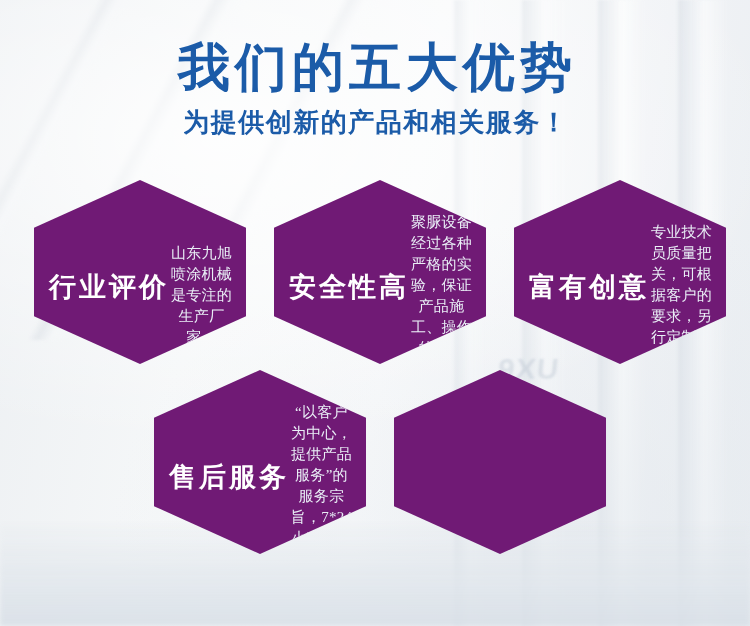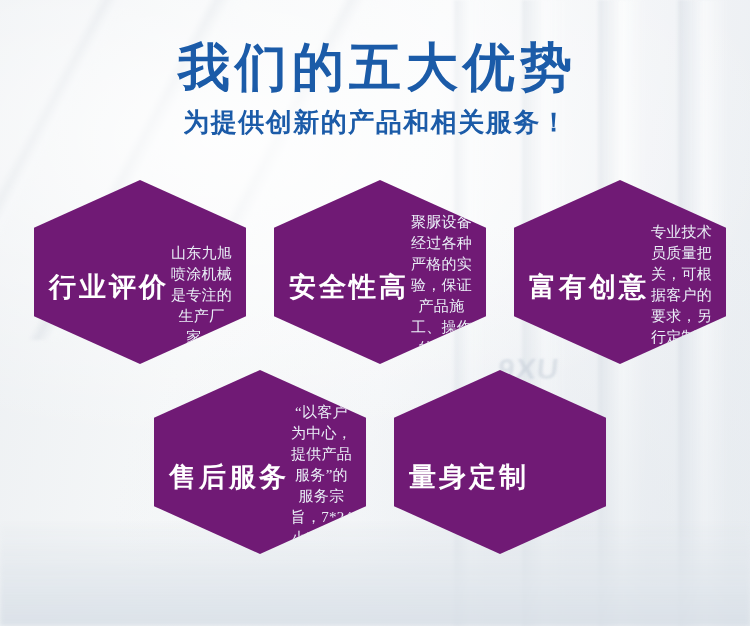--- a/index.html
+++ b/index.html
@@ -216,16 +216,15 @@
     <div class="hex-title">安全性高</div>
     <div class="hex-body">聚脲设备经过各种严格的实验，保证产品施工、操作的稳定性。</div>
   </div>
 
   <div class="hex" id="hex-4">
     <div class="hex-title">售后服务</div>
     <div class="hex-body">“以客户为中心，提供产品服务”的服务宗旨，7*24小时售后服务。</div>
   </div>
 
   <div class="hex" id="hex-5">
-    <div class="hex-title">量身定制</div>
   </div>
 
 </div>
 
 </body></html>

